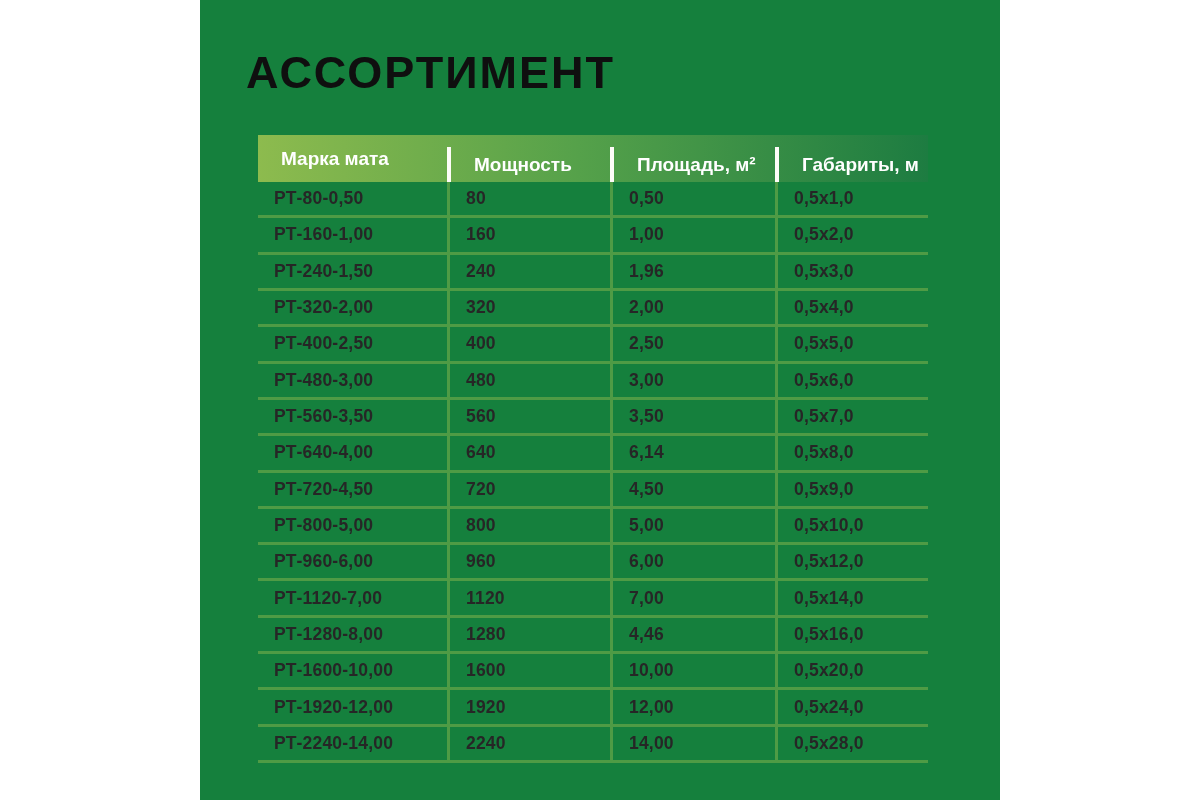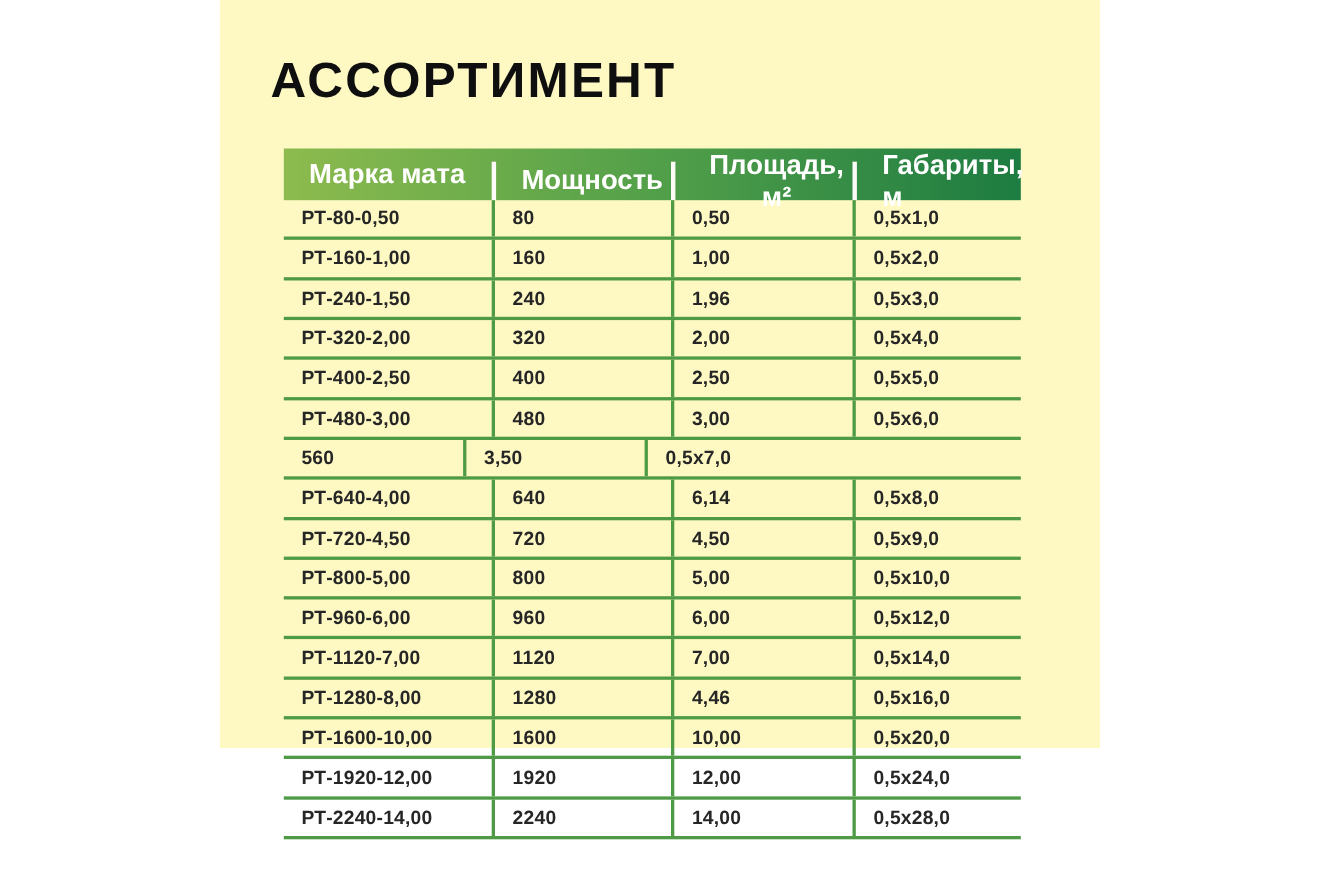--- a/index.html
+++ b/index.html
@@ -9,22 +9,22 @@
     height: 800px;
     background: #ffffff;
     overflow: hidden;
     font-family: "Liberation Sans", sans-serif;
   }
   .panel {
     position: absolute;
     left: 200px;
     top: 0;
     width: 800px;
-    height: 680px;
-    background: #fef9c3;
+    height: 800px;
+    background: #15803d;
   }
   .page-title {
     position: absolute;
     left: 46px;
     top: 50px;
     margin: 0;
     font-size: 45px;
     line-height: 1;
     font-weight: 900;
     letter-spacing: 2px;
@@ -40,21 +40,21 @@
     display: flex;
     height: 47px;
     background: linear-gradient(90deg, #8dbb4e 0%, #55a14a 48%, #1d7c41 100%);
     color: #ffffff;
   }
   .th {
     display: flex;
     align-items: center;
     box-sizing: border-box;
     padding-left: 23px;
-    font-size: 25px;
+    font-size: 19px;
     font-weight: bold;
   }
   .th + .th { border-left: 4px solid #fdfcf8; margin-top: 12px; }
   .col-0 { width: 189px; }
   .col-1 { width: 163px; }
   .col-2 { width: 165px; text-align: center; }
   .col-3 { width: 153px; }
   .tbody {
     display: flex;
     flex-direction: column;
@@ -132,20 +132,21 @@
         </div>
 
         <div class="tr">
           <div class="td col-0">РТ-480-3,00</div>
           <div class="td col-1">480</div>
           <div class="td col-2">3,00</div>
           <div class="td col-3">0,5x6,0</div>
         </div>
 
         <div class="tr">
+          <div class="td col-0">РТ-560-3,50</div>
           <div class="td col-1">560</div>
           <div class="td col-2">3,50</div>
           <div class="td col-3">0,5x7,0</div>
         </div>
 
         <div class="tr">
           <div class="td col-0">РТ-640-4,00</div>
           <div class="td col-1">640</div>
           <div class="td col-2">6,14</div>
           <div class="td col-3">0,5x8,0</div>

